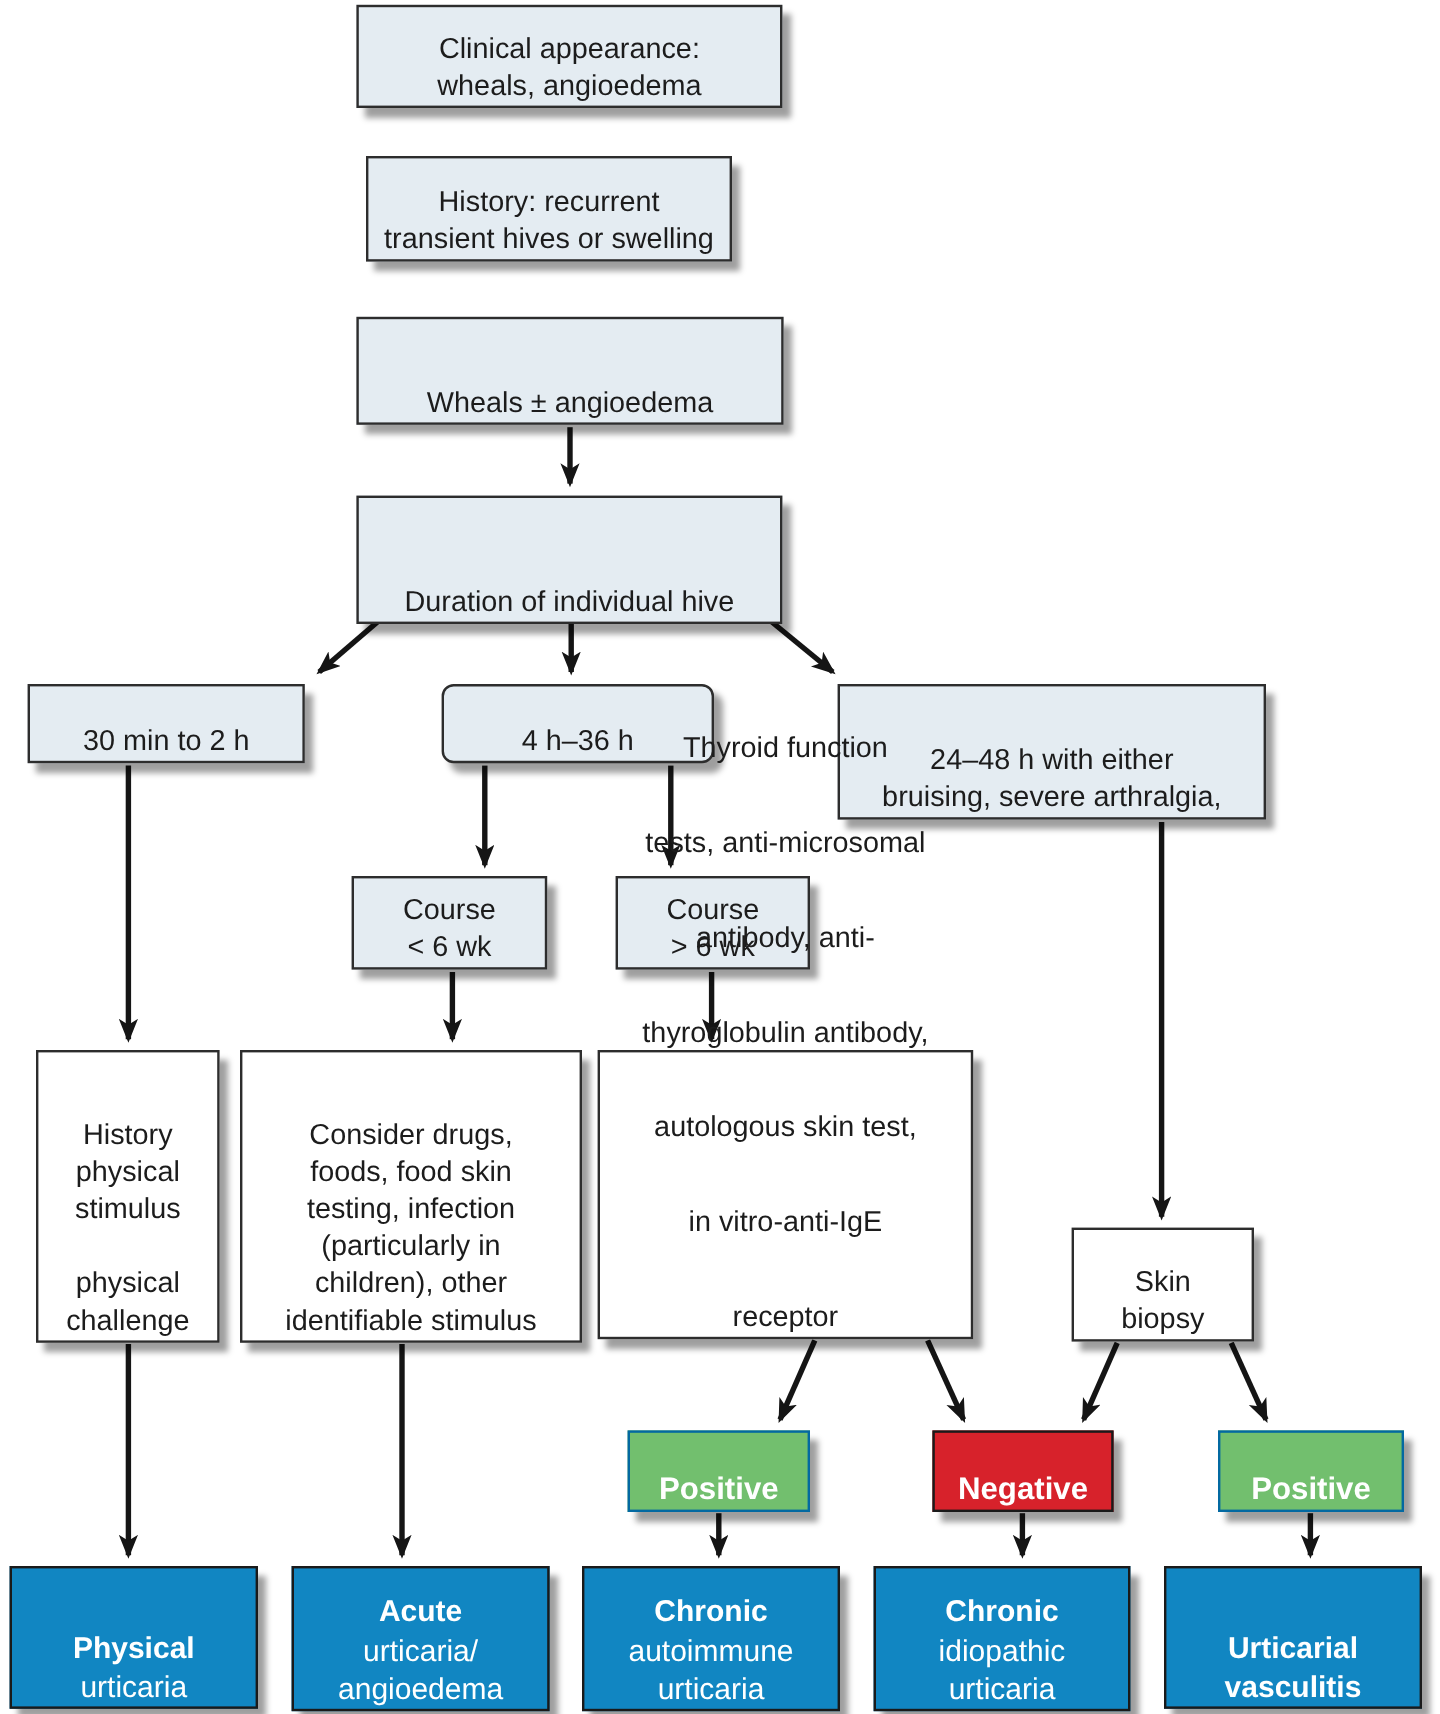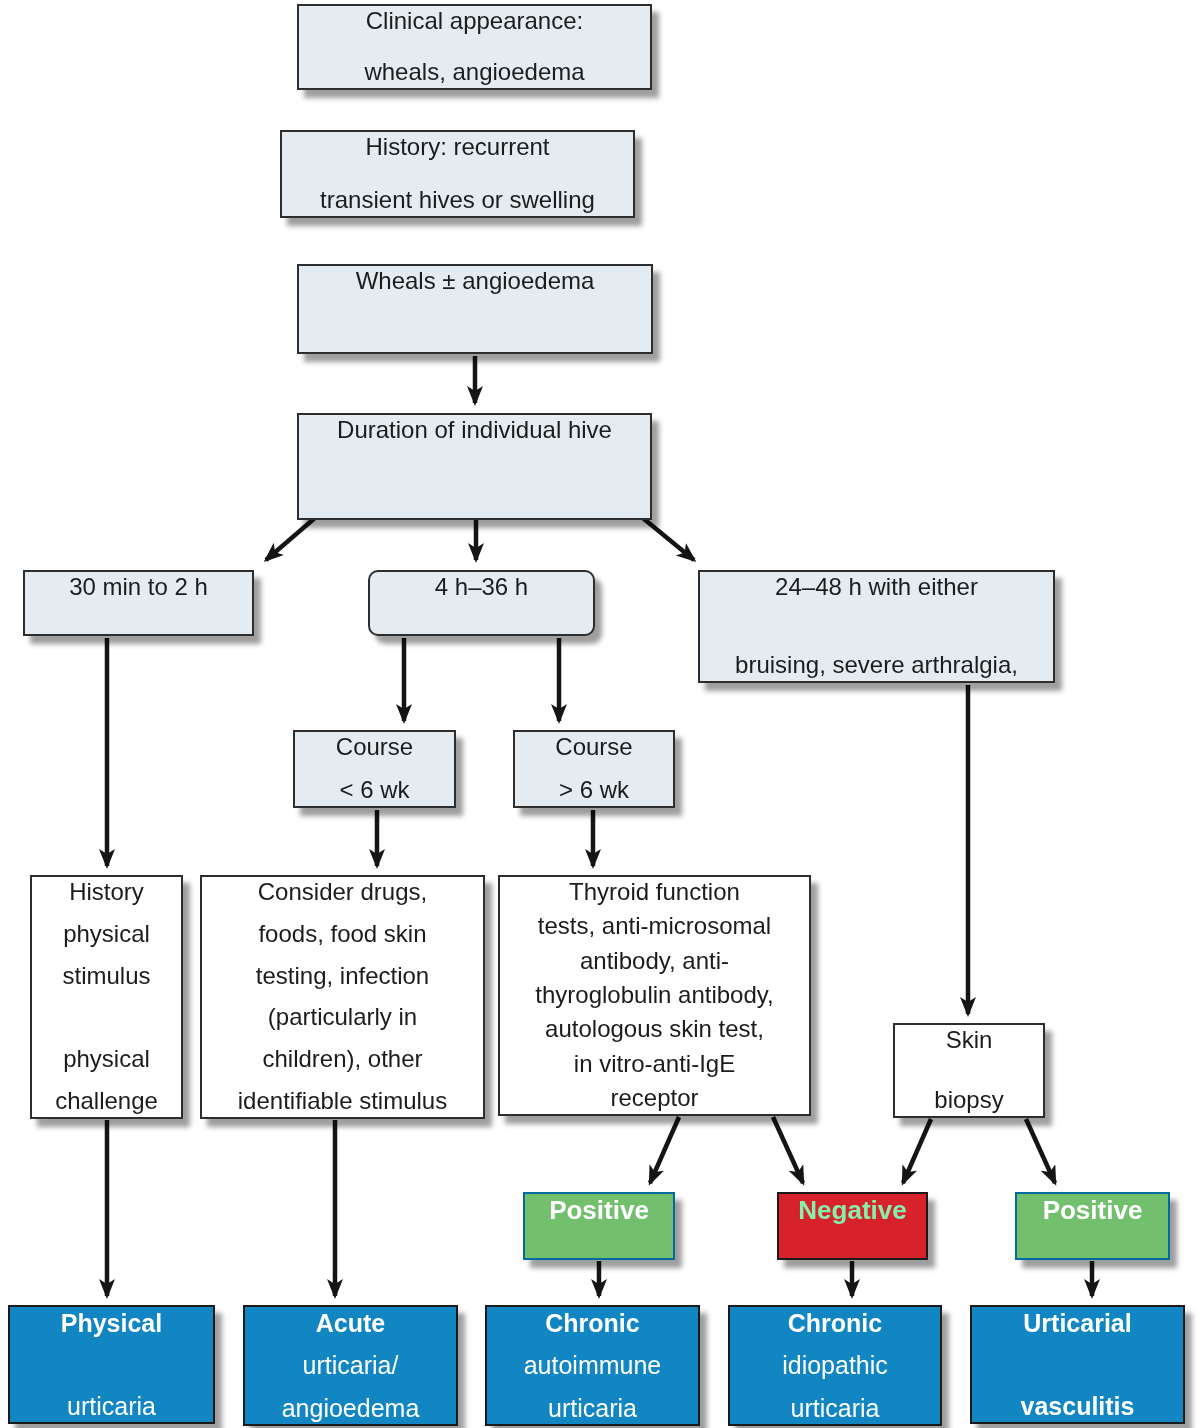--- a/index.html
+++ b/index.html
@@ -7,21 +7,21 @@
     width:1200px;height:1428px;position:relative;overflow:hidden;
     font-family:"Liberation Sans","DejaVu Sans",sans-serif;
     color:#1c1c1c;
   }
   .stage{position:absolute;left:0;top:0;width:1200px;height:1428px;}
   svg.arrow-layer{position:absolute;left:0;top:0;pointer-events:none;}
   line.edge{stroke:var(--arrow,#151515);stroke-width:4.5;}
 
   .node{
     position:absolute;box-sizing:border-box;
-    display:flex;flex-direction:column;justify-content:space-between;align-items:center;
+    display:flex;flex-direction:column;justify-content:flex-end;align-items:center;
     text-align:center;line-height:1.29;
   }
   .node .line{min-height:1.29em;width:100%;}
   .node .bold{font-weight:bold;}
 
   .step{
     background:var(--step-fill,#e4ecf2);
     border:2px solid #2d2d2d;
     font-size:24px;
     box-shadow:7px 8px 5px rgba(0,0,0,0.38);
@@ -33,21 +33,21 @@
     box-shadow:7px 8px 5px rgba(0,0,0,0.38);
   }
   .positive{
     background:var(--positive,#72bf6e);
     border:2px solid #0369a1;color:#ffffff;
     font-weight:bold;font-size:26px;
     box-shadow:7px 8px 5px rgba(0,0,0,0.38);
   }
   .negative{
     background:var(--negative,#d7222b);
-    border:2px solid #1a1a1a;color:#86efac;
+    border:2px solid #1a1a1a;color:#ffffff;
     font-weight:bold;font-size:26px;
     box-shadow:7px 8px 5px rgba(0,0,0,0.38);
   }
   .outcome{
     background:var(--outcome,#1186c2);
     border:2px solid #1a1a1a;color:#ffffff;
     font-size:25px;
     box-shadow:7px 8px 5px rgba(0,0,0,0.38);
   }
 </style>
@@ -78,21 +78,21 @@
       <line x1="931" y1="1119" x2="903" y2="1183" class="edge" marker-end="url(#ah)"></line>
       <line x1="1026" y1="1119" x2="1055" y2="1183" class="edge" marker-end="url(#ah)"></line>
       <line x1="599" y1="1261" x2="599" y2="1296" class="edge" marker-end="url(#ah)"></line>
       <line x1="852" y1="1261" x2="852" y2="1296" class="edge" marker-end="url(#ah)"></line>
       <line x1="1092" y1="1261" x2="1092" y2="1296" class="edge" marker-end="url(#ah)"></line>
     </svg>
 <div class="node step" style="left: 297px; top: 4px; width: 355px; height: 86px;">
       <div class="line">Clinical appearance:</div>
       <div class="line">wheals, angioedema</div>
     </div>
-    <div class="node step" style="left: 280px; top: 130px; width: 355px; height: 88px;">
+    <div class="node step" style="left: 305px; top: 130px; width: 305px; height: 88px;">
       <div class="line">History: recurrent</div>
       <div class="line">transient hives or swelling</div>
     </div>
     <div class="node step" style="left: 297px; top: 264px; width: 356px; height: 90px;">
       <div class="line">Wheals ± angioedema</div>
     </div>
     <div class="node step" style="left: 297px; top: 413px; width: 355px; height: 107px;">
       <div class="line">Duration of individual hive</div>
     </div>
     <div class="node step" style="left: 23px; top: 570px; width: 231px; height: 66px;">
@@ -122,21 +122,21 @@
       <div class="line">challenge</div>
     </div>
     <div class="node detail" style="left: 200px; top: 875px; width: 285px; height: 244px;">
       <div class="line">Consider drugs,</div>
       <div class="line">foods, food skin</div>
       <div class="line">testing, infection</div>
       <div class="line">(particularly in</div>
       <div class="line">children), other</div>
       <div class="line">identifiable stimulus</div>
     </div>
-    <div class="node detail" style="left: 498px; top: 875px; width: 313px; height: 241px;">
+    <div class="node detail" style="left: 498px; top: 875px; width: 313px; height: 241px; gap: 48px;">
       <div class="line">Thyroid function</div>
       <div class="line">tests, anti-microsomal</div>
       <div class="line">antibody, anti-</div>
       <div class="line">thyroglobulin antibody,</div>
       <div class="line">autologous skin test,</div>
       <div class="line">in vitro-anti-IgE</div>
       <div class="line">receptor</div>
     </div>
     <div class="node detail" style="left: 893px; top: 1023px; width: 152px; height: 95px;">
       <div class="line">Skin</div>

